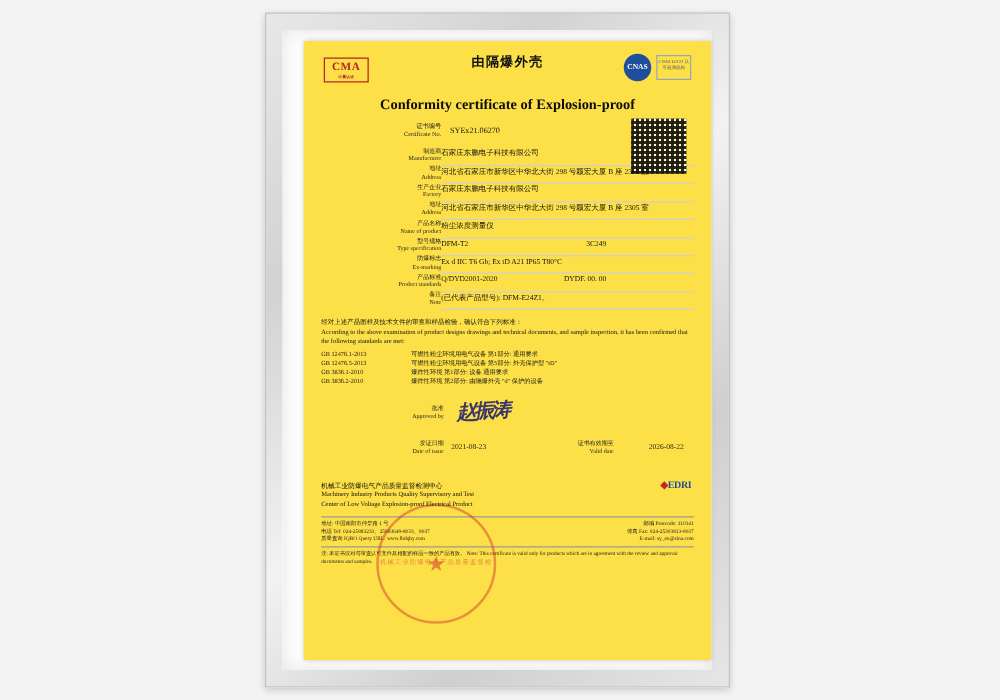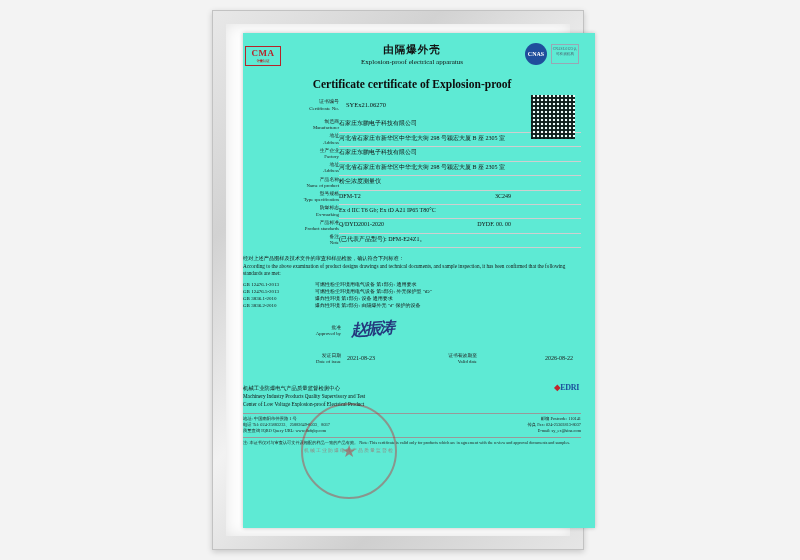--- a/index.html
+++ b/index.html
@@ -38,26 +38,26 @@
     height: 512px;
     background: #fdfdfd;
     box-shadow: inset 0 0 14px rgba(0,0,0,0.10);
     box-sizing: border-box;
   }
   
   #paper {
     position: absolute;
     left: 243px;
     top: 33px;
-    width: 352px;
+    width: 326px;
     height: 495px;
-    background: #5eead4;
+    background: #fde047;
     box-shadow: 0 0 4px rgba(0,0,0,0.22);
     box-sizing: border-box;
-    padding: 8px 14px 6px 0;
+    padding: 8px 14px 6px 14px;
     color: #1b1b1b;
     overflow: hidden;
   }
   
   .toprow {
     position: relative;
     height: 34px;
   }
   .logo-cma {
     position: absolute; left: 2px; top: 5px;
@@ -341,29 +341,28 @@
 
   <div id="paper">
 
     <div class="toprow">
       <div class="logo-cma">
         <span>CMA</span>
         <span class="sub">计量认证</span>
       </div>
       <div class="toptitle">
         <div class="cn">由隔爆外壳</div>
-        <div class="en">Explosion-proof electrical apparatus</div>
       </div>
       <div class="logo-cnas">CNAS</div>
       <div class="logo-cnas2">CNAS
 L0123
 认可检测机构</div>
     </div>
 
-    <div class="subtitle">Certificate certificate of Explosion-proof</div>
+    <div class="subtitle">Conformity certificate of Explosion-proof</div>
 
     <div class="certno-row">
       <div class="certno-label">
         <div>证书编号</div>
         <div>Certificate No.</div>
       </div>
       <div class="certno-value">SYEx21.06270</div>
       <div class="qr"></div>
     </div>
 

